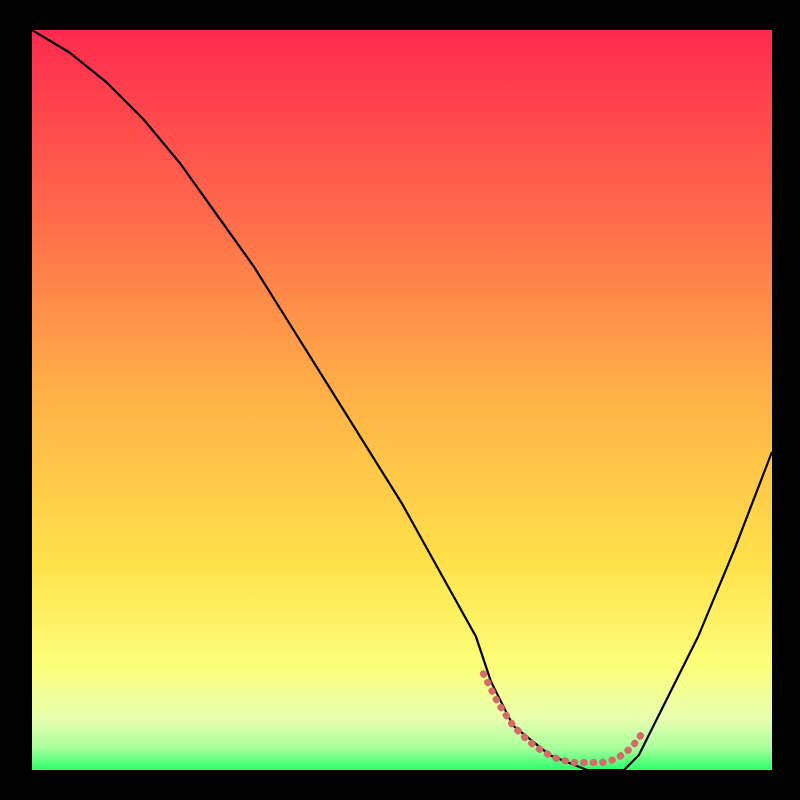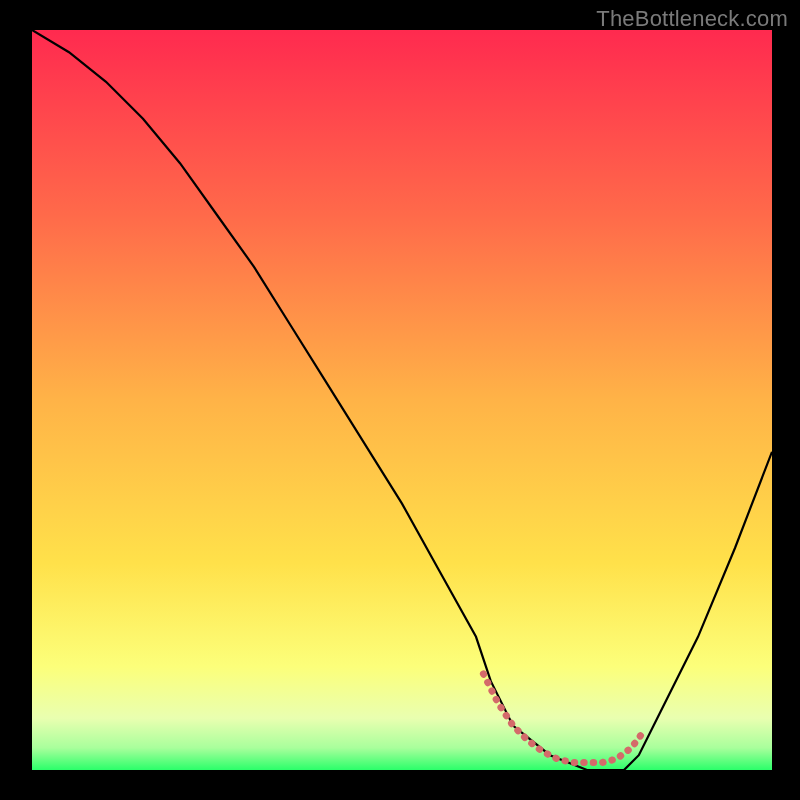--- a/index.html
+++ b/index.html
@@ -35,21 +35,20 @@
     height: 740px;
   }
   svg {
     display: block;
   }
 </style>
 </head>
 <body>
 
 <div class="container">
-  <div class="watermark">TheBottleneck.com</div>
   <div class="plot-area">
     <svg id="chart-svg" width="740" height="740" viewBox="0 0 740 740">
         <defs>
           <linearGradient id="bg-grad" x1="0" y1="0" x2="0" y2="1">
             <stop offset="0%" stop-color="#ff2a4f"></stop>
             <stop offset="25%" stop-color="#ff6a4a"></stop>
             <stop offset="50%" stop-color="#ffb347"></stop>
             <stop offset="72%" stop-color="#ffe14a"></stop>
             <stop offset="86%" stop-color="#fcff7a"></stop>
             <stop offset="93%" stop-color="#e9ffb0"></stop>

